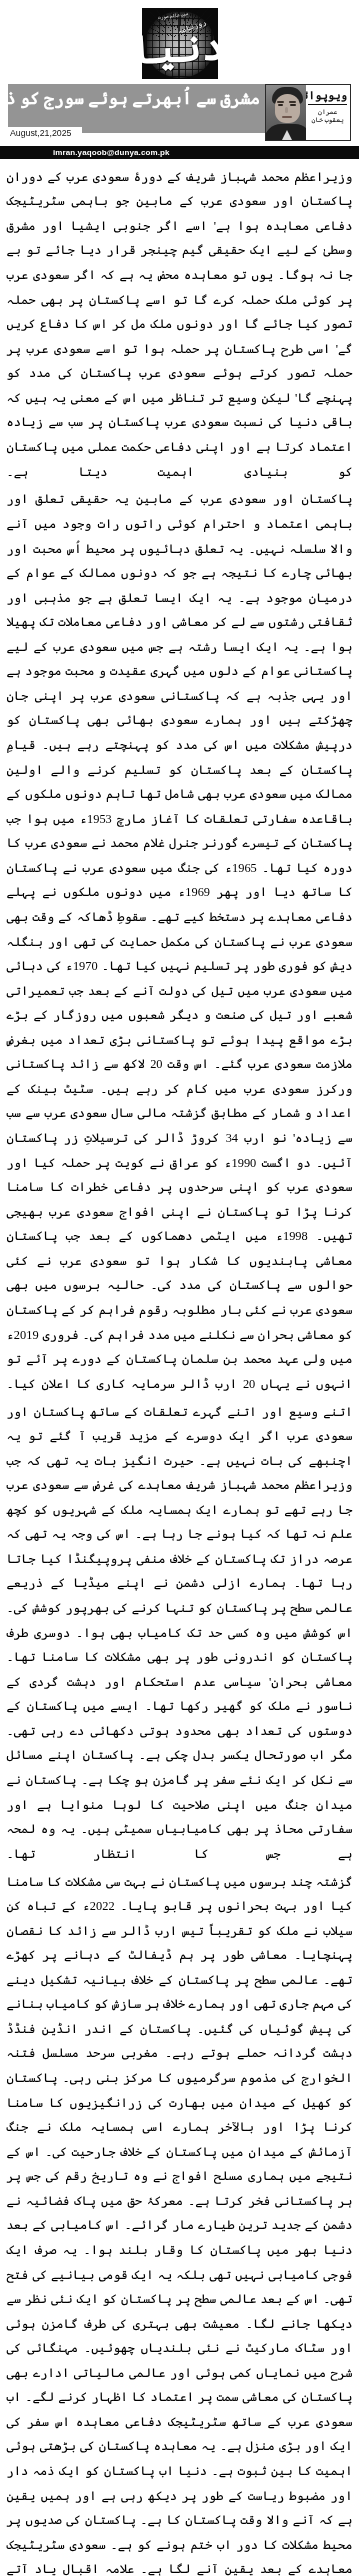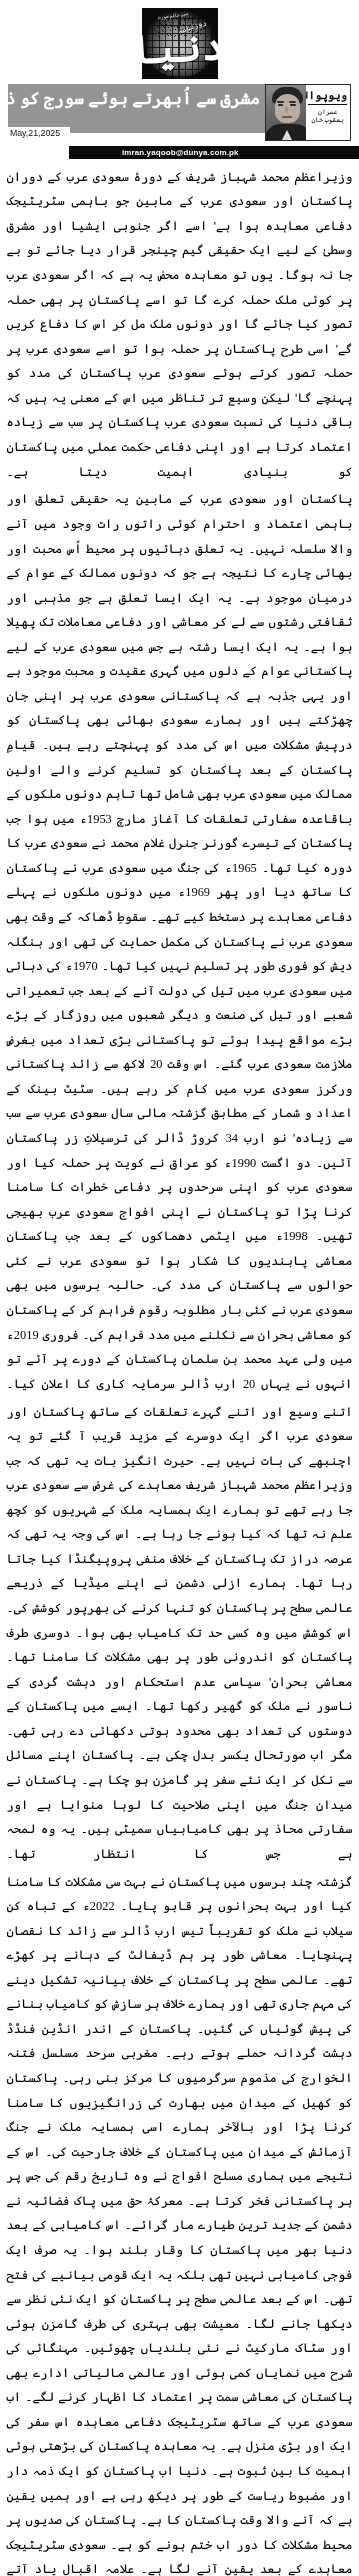--- a/index.html
+++ b/index.html
@@ -217,21 +217,21 @@
     font-family: "Liberation Sans", sans-serif;
     font-size: 8.8px;
     color: #111;
     direction: ltr;
     text-align: left;
     z-index: 3;
   }
 
   
   .email-bar {
-    width: 290px;
+    width: 359px;
     height: 13.3px;
     background: #0b0b0b;
     display: flex;
     align-items: center;
     justify-content: flex-start;
     padding-left: 53px;
     box-sizing: border-box;
     direction: ltr;
   }
   .email-text {
@@ -293,21 +293,21 @@
       <div class="ap-brow-l"></div>
       <div class="ap-brow-r"></div>
       <div class="ap-eye-l"></div>
       <div class="ap-eye-r"></div>
       <div class="ap-nose"></div>
       <div class="ap-mouth"></div>
       <div class="ap-shirt"></div>
     </div>
   </div>
 
-  <div class="date-tab">May,21,2025</div>
+  <div class="date-tab">August,21,2025</div>
 </div>
 
 <div class="email-bar">
   <span class="email-text">imran.yaqoob@dunya.com.pk</span>
 </div>
 
 <div class="article">
   <p class="para">وزیراعظم محمد شہباز شریف کے دورۂ سعودی عرب کے دوران پاکستان اور سعودی عرب کے مابین جو باہمی سٹریٹیجک دفاعی معاہدہ ہوا ہے' اسے اگر جنوبی ایشیا اور مشرق وسطیٰ کے لیے ایک حقیقی گیم چینجر قرار دیا جائے تو بے جا نہ ہوگا۔ یوں تو معاہدہ محض یہ ہے کہ اگر سعودی عرب پر کوئی ملک حملہ کرے گا تو اسے پاکستان پر بھی حملہ تصور کیا جائے گا اور دونوں ملک مل کر اس کا دفاع کریں گے' اسی طرح پاکستان پر حملہ ہوا تو اسے سعودی عرب پر حملہ تصور کرتے ہوئے سعودی عرب پاکستان کی مدد کو پہنچے گا' لیکن وسیع تر تناظر میں اس کے معنی یہ ہیں کہ باقی دنیا کی نسبت سعودی عرب پاکستان پر سب سے زیادہ اعتماد کرتا ہے اور اپنی دفاعی حکمت عملی میں پاکستان کو بنیادی اہمیت دیتا ہے۔</p>
   <p class="para">پاکستان اور سعودی عرب کے مابین یہ حقیقی تعلق اور باہمی اعتماد و احترام کوئی راتوں رات وجود میں آنے والا سلسلہ نہیں۔ یہ تعلق دہائیوں پر محیط اُس محبت اور بھائی چارے کا نتیجہ ہے جو کہ دونوں ممالک کے عوام کے درمیان موجود ہے۔ یہ ایک ایسا تعلق ہے جو مذہبی اور ثقافتی رشتوں سے لے کر معاشی اور دفاعی معاملات تک پھیلا ہوا ہے۔ یہ ایک ایسا رشتہ ہے جس میں سعودی عرب کے لیے پاکستانی عوام کے دلوں میں گہری عقیدت و محبت موجود ہے اور یہی جذبہ ہے کہ پاکستانی سعودی عرب پر اپنی جان چھڑکتے ہیں اور ہمارے سعودی بھائی بھی پاکستان کو درپیش مشکلات میں اس کی مدد کو پہنچتے رہے ہیں۔ قیامِ پاکستان کے بعد پاکستان کو تسلیم کرنے والے اولین ممالک میں سعودی عرب بھی شامل تھا تاہم دونوں ملکوں کے باقاعدہ سفارتی تعلقات کا آغاز مارچ 1953ء میں ہوا جب پاکستان کے تیسرے گورنر جنرل غلام محمد نے سعودی عرب کا دورہ کیا تھا۔ 1965ء کی جنگ میں سعودی عرب نے پاکستان کا ساتھ دیا اور پھر 1969ء میں دونوں ملکوں نے پہلے دفاعی معاہدے پر دستخط کیے تھے۔ سقوطِ ڈھاکہ کے وقت بھی سعودی عرب نے پاکستان کی مکمل حمایت کی تھی اور بنگلہ دیش کو فوری طور پر تسلیم نہیں کیا تھا۔ 1970ء کی دہائی میں سعودی عرب میں تیل کی دولت آنے کے بعد جب تعمیراتی شعبے اور تیل کی صنعت و دیگر شعبوں میں روزگار کے بڑے بڑے مواقع پیدا ہوئے تو پاکستانی بڑی تعداد میں بغرضِ ملازمت سعودی عرب گئے۔ اس وقت 20 لاکھ سے زائد پاکستانی ورکرز سعودی عرب میں کام کر رہے ہیں۔ سٹیٹ بینک کے اعداد و شمار کے مطابق گزشتہ مالی سال سعودی عرب سے سب سے زیادہ' نو ارب 34 کروڑ ڈالر کی ترسیلاتِ زر پاکستان آئیں۔ دو اگست 1990ء کو عراق نے کویت پر حملہ کیا اور سعودی عرب کو اپنی سرحدوں پر دفاعی خطرات کا سامنا کرنا پڑا تو پاکستان نے اپنی افواج سعودی عرب بھیجی تھیں۔ 1998ء میں ایٹمی دھماکوں کے بعد جب پاکستان معاشی پابندیوں کا شکار ہوا تو سعودی عرب نے کئی حوالوں سے پاکستان کی مدد کی۔ حالیہ برسوں میں بھی سعودی عرب نے کئی بار مطلوبہ رقوم فراہم کر کے پاکستان کو معاشی بحران سے نکلنے میں مدد فراہم کی۔ فروری 2019ء میں ولی عہد محمد بن سلمان پاکستان کے دورے پر آئے تو انہوں نے یہاں 20 ارب ڈالر سرمایہ کاری کا اعلان کیا۔</p>
   <p class="para">اتنے وسیع اور اتنے گہرے تعلقات کے ساتھ پاکستان اور سعودی عرب اگر ایک دوسرے کے مزید قریب آ گئے تو یہ اچنبھے کی بات نہیں ہے۔ حیرت انگیز بات یہ تھی کہ جب وزیراعظم محمد شہباز شریف معاہدے کی غرض سے سعودی عرب جا رہے تھے تو ہمارے ایک ہمسایہ ملک کے شہریوں کو کچھ علم نہ تھا کہ کیا ہونے جا رہا ہے۔ اس کی وجہ یہ تھی کہ عرصہ دراز تک پاکستان کے خلاف منفی پروپیگنڈا کیا جاتا رہا تھا۔ ہمارے ازلی دشمن نے اپنے میڈیا کے ذریعے عالمی سطح پر پاکستان کو تنہا کرنے کی بھرپور کوشش کی۔ اس کوشش میں وہ کسی حد تک کامیاب بھی ہوا۔ دوسری طرف پاکستان کو اندرونی طور پر بھی مشکلات کا سامنا تھا۔ معاشی بحران' سیاسی عدم استحکام اور دہشت گردی کے ناسور نے ملک کو گھیر رکھا تھا۔ ایسے میں پاکستان کے دوستوں کی تعداد بھی محدود ہوتی دکھائی دے رہی تھی۔ مگر اب صورتحال یکسر بدل چکی ہے۔ پاکستان اپنے مسائل سے نکل کر ایک نئے سفر پر گامزن ہو چکا ہے۔ پاکستان نے میدانِ جنگ میں اپنی صلاحیت کا لوہا منوایا ہے اور سفارتی محاذ پر بھی کامیابیاں سمیٹی ہیں۔ یہ وہ لمحہ ہے جس کا انتظار تھا۔</p>

